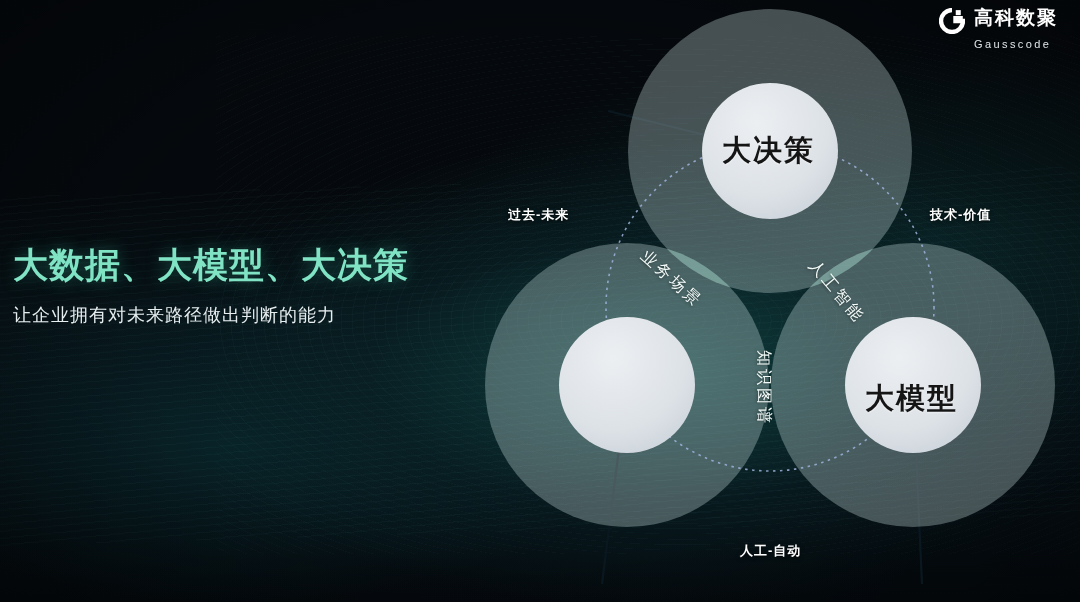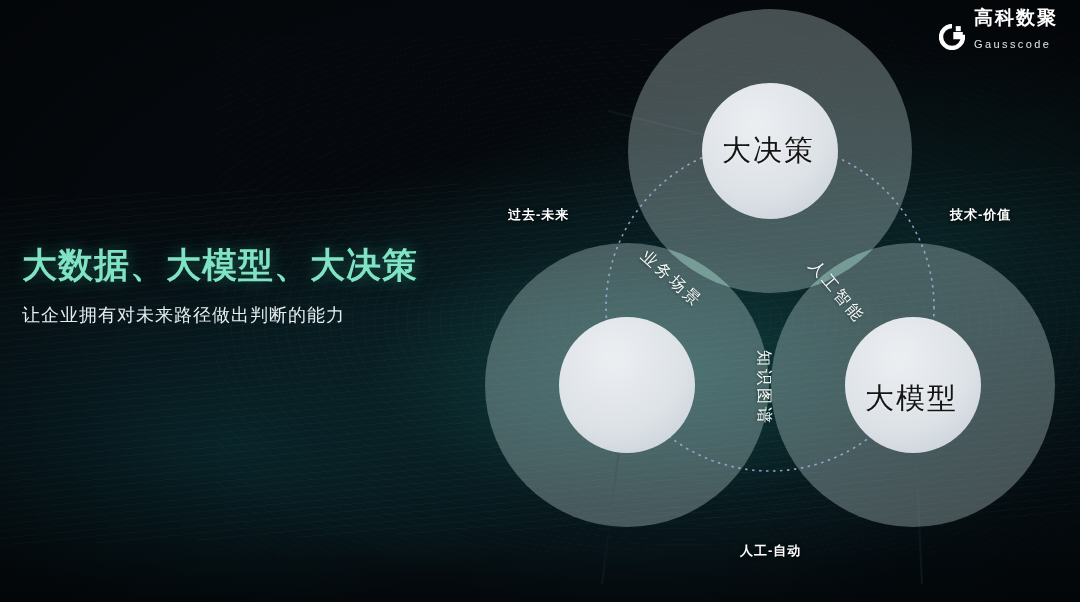--- a/index.html
+++ b/index.html
@@ -45,54 +45,54 @@
         rgba(0,0,0,0) 11px);
     opacity:.75; pointer-events:none;
   }
   #vign {
     position:absolute; inset:0;
     background:radial-gradient(ellipse 900px 560px at 50% 50%, rgba(0,0,0,0) 45%, rgba(0,0,0,0.55) 100%);
     pointer-events:none;
   }
 
   
-  #copy { position:absolute; left:22px; top:246px; width:430px; }
+  #copy { position:absolute; left:13px; top:246px; width:430px; }
   #headline {
     font-size:35px; font-weight:bold; color:#7fe3c4;
     letter-spacing:1px; line-height:1.1;
     text-shadow:0 0 16px rgba(70,220,180,.35);
     white-space:nowrap;
   }
   .subline {
     margin-top:18px; font-size:18px; color:#e6eef0;
     letter-spacing:1px; line-height:1.35; white-space:nowrap;
   }
 
   
-  #logo { position:absolute; right:22px; top:8px; display:flex; align-items:flex-end; gap:9px; }
+  #logo { position:absolute; right:22px; top:8px; display:flex; align-items:flex-start; gap:9px; }
   #logo-mark { width:26px; height:26px; flex:0 0 26px; }
   #logo-text { display:flex; flex-direction:column; line-height:1; }
   #logo-cn { font-size:19px; font-weight:bold; color:#ffffff; letter-spacing:2px; }
   #logo-en { font-size:11px; color:#dfe6e8; letter-spacing:2.4px; margin-top:12px; }
 
   
   #venn { position:absolute; left:490px; top:18px; width:560px; height:566px; }
   #venn svg { position:absolute; inset:0; width:100%; height:100%; overflow:visible; }
 
   .ring-label {
     position:absolute; font-size:13px; font-weight:bold; color:#ffffff;
     letter-spacing:1px; white-space:nowrap;
     text-shadow:0 1px 4px rgba(0,0,0,.8);
   }
   #lbl-left  { left:18px;  top:188px; }
-  #lbl-right { left:460px; top:188px;text-align:center; }
+  #lbl-right { left:440px; top:188px;text-align:center; }
   #lbl-bot   { left:250px; top:524px; }
 
   .core-label {
-    position:absolute; font-weight:normal; color:#151515;
+    position:absolute; font-weight:bold; color:#151515;
     white-space:nowrap; font-size:29px; letter-spacing:2px;
     text-shadow:0 1px 2px rgba(255,255,255,.55);
   }
   #core-top  { left:calc(280px - 48px); top:calc(133px - 20px); }
   #core-bl   { left:calc(137px - 48px); top:calc(367px - 20px); }
   #core-br   { left:calc(423px - 48px); top:calc(367px - 20px);margin-top:14px; }
 
   .inter-label {
     position:absolute; color:#f3fbf8; font-size:16px;
     letter-spacing:3px; white-space:nowrap;

